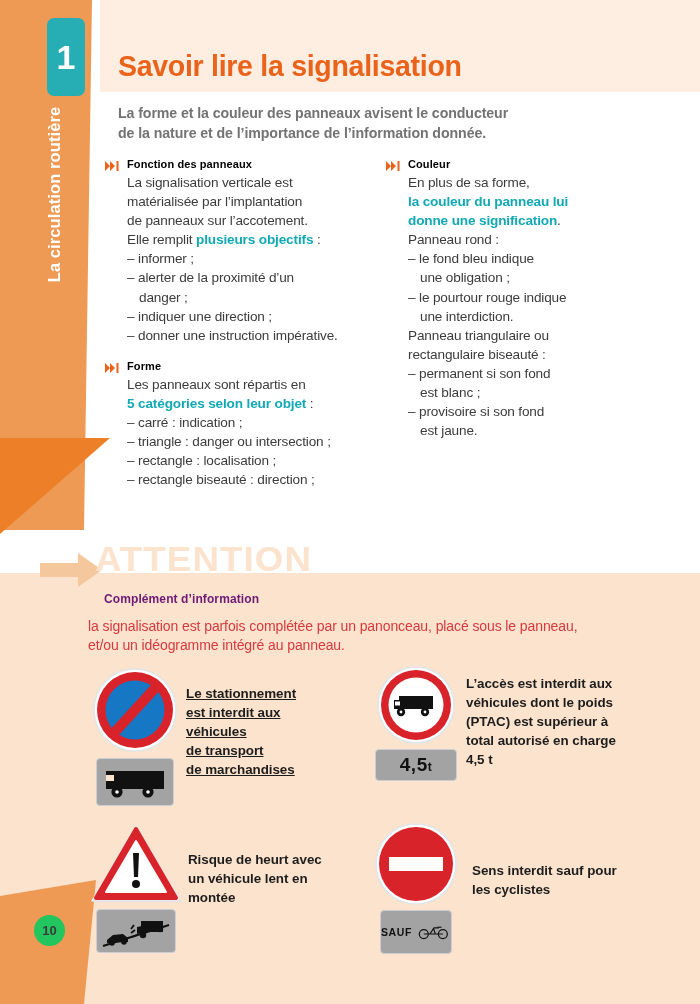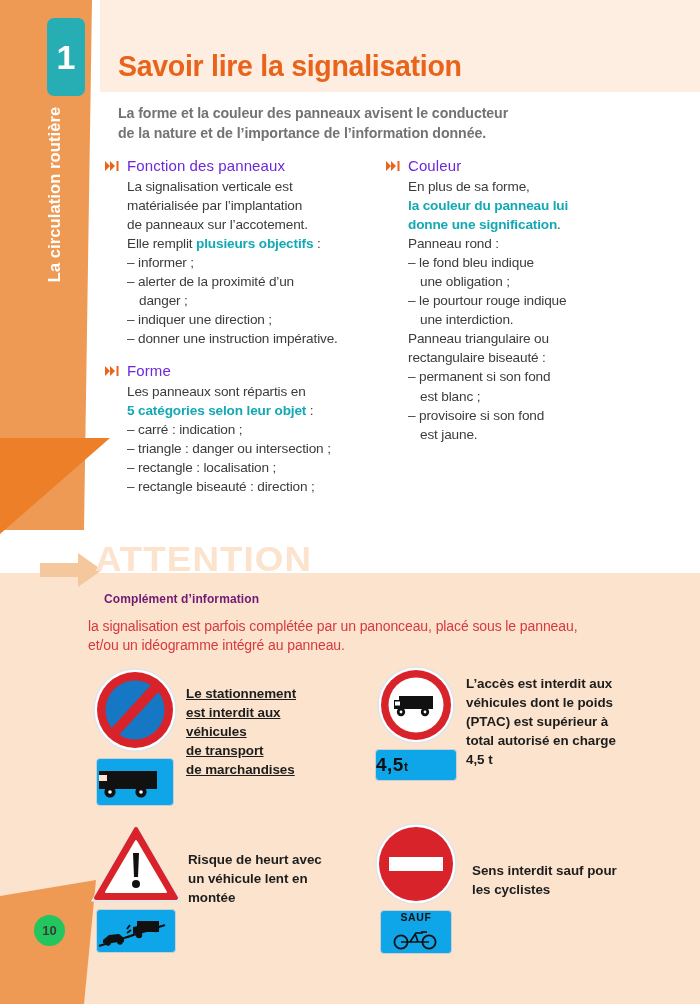--- a/index.html
+++ b/index.html
@@ -158,23 +158,23 @@
     display: flex;
     align-items: flex-start;
     gap: 7px;
     margin-bottom: 2px;
   }
   .sec-head .bullet {
     flex: none;
     margin-top: 3px;
   }
   .sec-head .sec-title {
-    color: #6d28d9;
-    font-size: 15px;
-    font-weight: normal;
+    color: #000000;
+    font-size: 11px;
+    font-weight: bold;
     font-family: "Liberation Sans Narrow", "Liberation Sans", sans-serif;
     letter-spacing: 0.1px;
     line-height: 1.1;
   }
 
   .sec-body {
     margin: 0 0 0 22px;
     font-size: 13.6px;
     color: #3c3c3c;
     line-height: 1.405;
@@ -238,25 +238,26 @@
   .sign-caption {
     position: absolute;
     font-size: 13.4px;
     font-weight: bold;
     color: #1d1d1d;
     line-height: 1.42;
     letter-spacing: -0.05px;
   }
 
   .panonceau {
-    background: #0ea5e9;
+    background: #a3a3a3;
     border: 1.5px solid #c9cfd4;
     border-radius: 4px;
     display: flex;
     align-items: center;
+    justify-content: center;
     box-sizing: border-box;
   }
   .panonceau-label {
     font-size: 19px;
     font-weight: bold;
     color: #111111;
     letter-spacing: 0.5px;
   }
   .panonceau-label .unit { font-size: 12px; }
   .sauf-label {
@@ -466,21 +467,21 @@
       <div>un véhicule lent en</div>
       <div>montée</div>
     </div>
 
   <div class="sign-stack" id="sign-noentry">
     <svg width="82" height="82" viewBox="0 0 82 82">
       <circle cx="41" cy="41" r="40" fill="#ffffff" stroke="#dfe5ea" stroke-width="1.6"></circle>
       <circle cx="41" cy="41" r="37" fill="#d8232a"></circle>
       <rect x="14" y="34" width="54" height="14" fill="#ffffff"></rect>
     </svg>
-    <div class="panonceau" style="width:72px;height:44px;margin-top:5px;flex-direction:column;gap:5px;">
+    <div class="panonceau" style="width:72px;height:44px;margin-top:5px;flex-direction:row;gap:5px;">
       <span class="sauf-label">SAUF</span>
       <svg width="50" height="22" viewBox="0 0 50 22">
         <circle cx="10" cy="14" r="6.6" fill="none" stroke="#111" stroke-width="1.8"></circle>
         <circle cx="38" cy="14" r="6.6" fill="none" stroke="#111" stroke-width="1.8"></circle>
         <path d="M10 14 L19 14 L25 5 L32 5 M19 14 L27 14 L38 14 M27 14 L24 5" fill="none" stroke="#111" stroke-width="1.7" stroke-linejoin="round"></path>
         <path d="M30 4 L36 4" stroke="#111" stroke-width="1.7"></path>
       </svg>
     </div>
   </div>
   <div class="sign-caption" id="cap-noentry">

